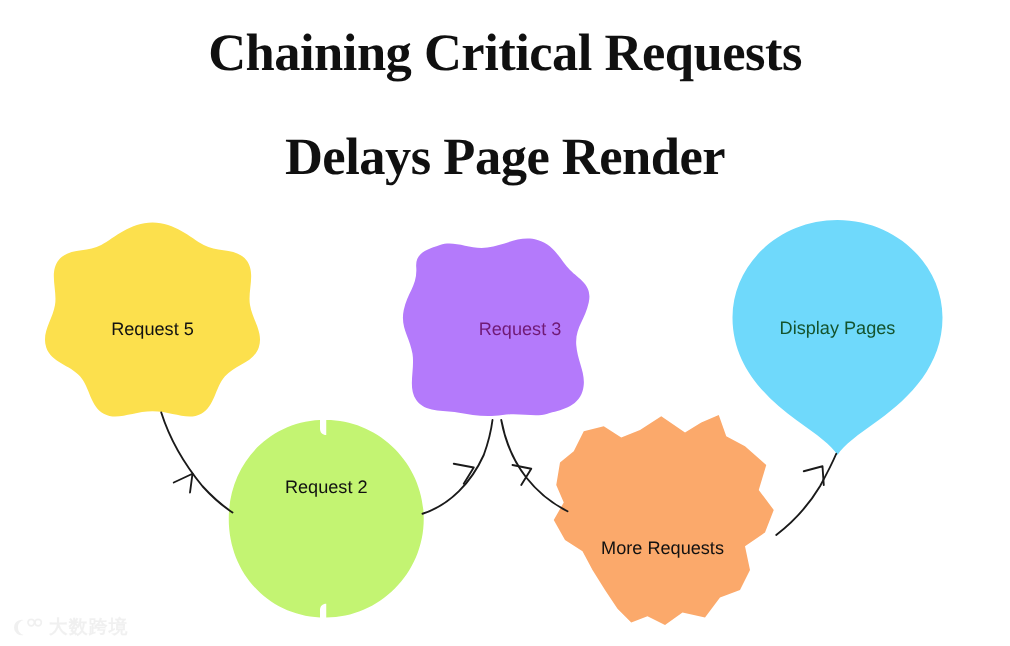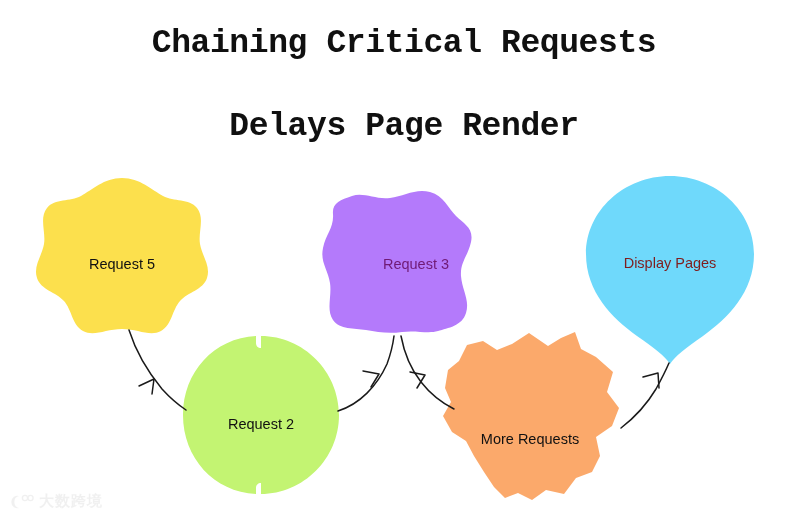--- a/index.html
+++ b/index.html
@@ -21,23 +21,23 @@
   .title-block {
     position: absolute;
     left: 0;
     top: 22px;
     width: 808px;
     text-align: center;
     pointer-events: none;
   }
   .title-line {
     display: block;
-    font-family: Liberation Mono, monospace;
+    font-family: Liberation Serif, serif;
     font-weight: bold;
-    font-size: 33px;
+    font-size: 42px;
     line-height: 43px;
     letter-spacing: -0.4px;
     color: #101010;
   }
   #diagram {
     position: absolute;
     left: 0;
     top: 0;
     width: 808px;
     height: 517px;
@@ -191,24 +191,24 @@
     </g>
 
     <g>
       <path fill="none" stroke="#1a1a1a" stroke-width="1.5" stroke-linecap="round" d="M621,428 C634,418 647,404 656,389 C662,378 666,370 669,363"></path>
       <path fill="none" stroke="#1a1a1a" stroke-width="1.5" stroke-linecap="round" d="M643,377 L658,373 M658,373 L659,388"></path>
     </g>
 
   </svg>
 
   <div class="node-label" style="left: 122px; top: 264px; color: rgb(17, 17, 17);">Request 5</div>
-  <div class="node-label" style="left: 261px; top: 424px; color: rgb(17, 17, 17);">Request 2</div>
+  <div class="node-label" style="left: 261px; top: 390px; color: rgb(17, 17, 17);">Request 2</div>
   <div class="node-label" style="left: 416px; top: 264px; color: #701a75;">Request 3</div>
   <div class="node-label" style="left: 530px; top: 439px; color: rgb(17, 17, 17);">More Requests</div>
-  <div class="node-label" style="left: 670px; top: 263px; color: #7f1d1d;">Display Pages</div>
+  <div class="node-label" style="left: 670px; top: 263px; color: #14532d;">Display Pages</div>
 
   <div class="watermark">
     <svg width="26" height="18" viewBox="0 0 26 18" xmlns="http://www.w3.org/2000/svg">
       <path d="M11,3 A6.2,6.2 0 1,0 11,15 A6.2,6.2 0 0,1 11,3 Z" fill="#e3e3e3"></path>
       <circle cx="17" cy="5" r="2.6" fill="none" stroke="#e3e3e3" stroke-width="1.4"></circle>
       <circle cx="22.5" cy="5" r="2.6" fill="none" stroke="#e3e3e3" stroke-width="1.4"></circle>
     </svg>
     <span class="wm-text">大数跨境</span>
   </div>
 

